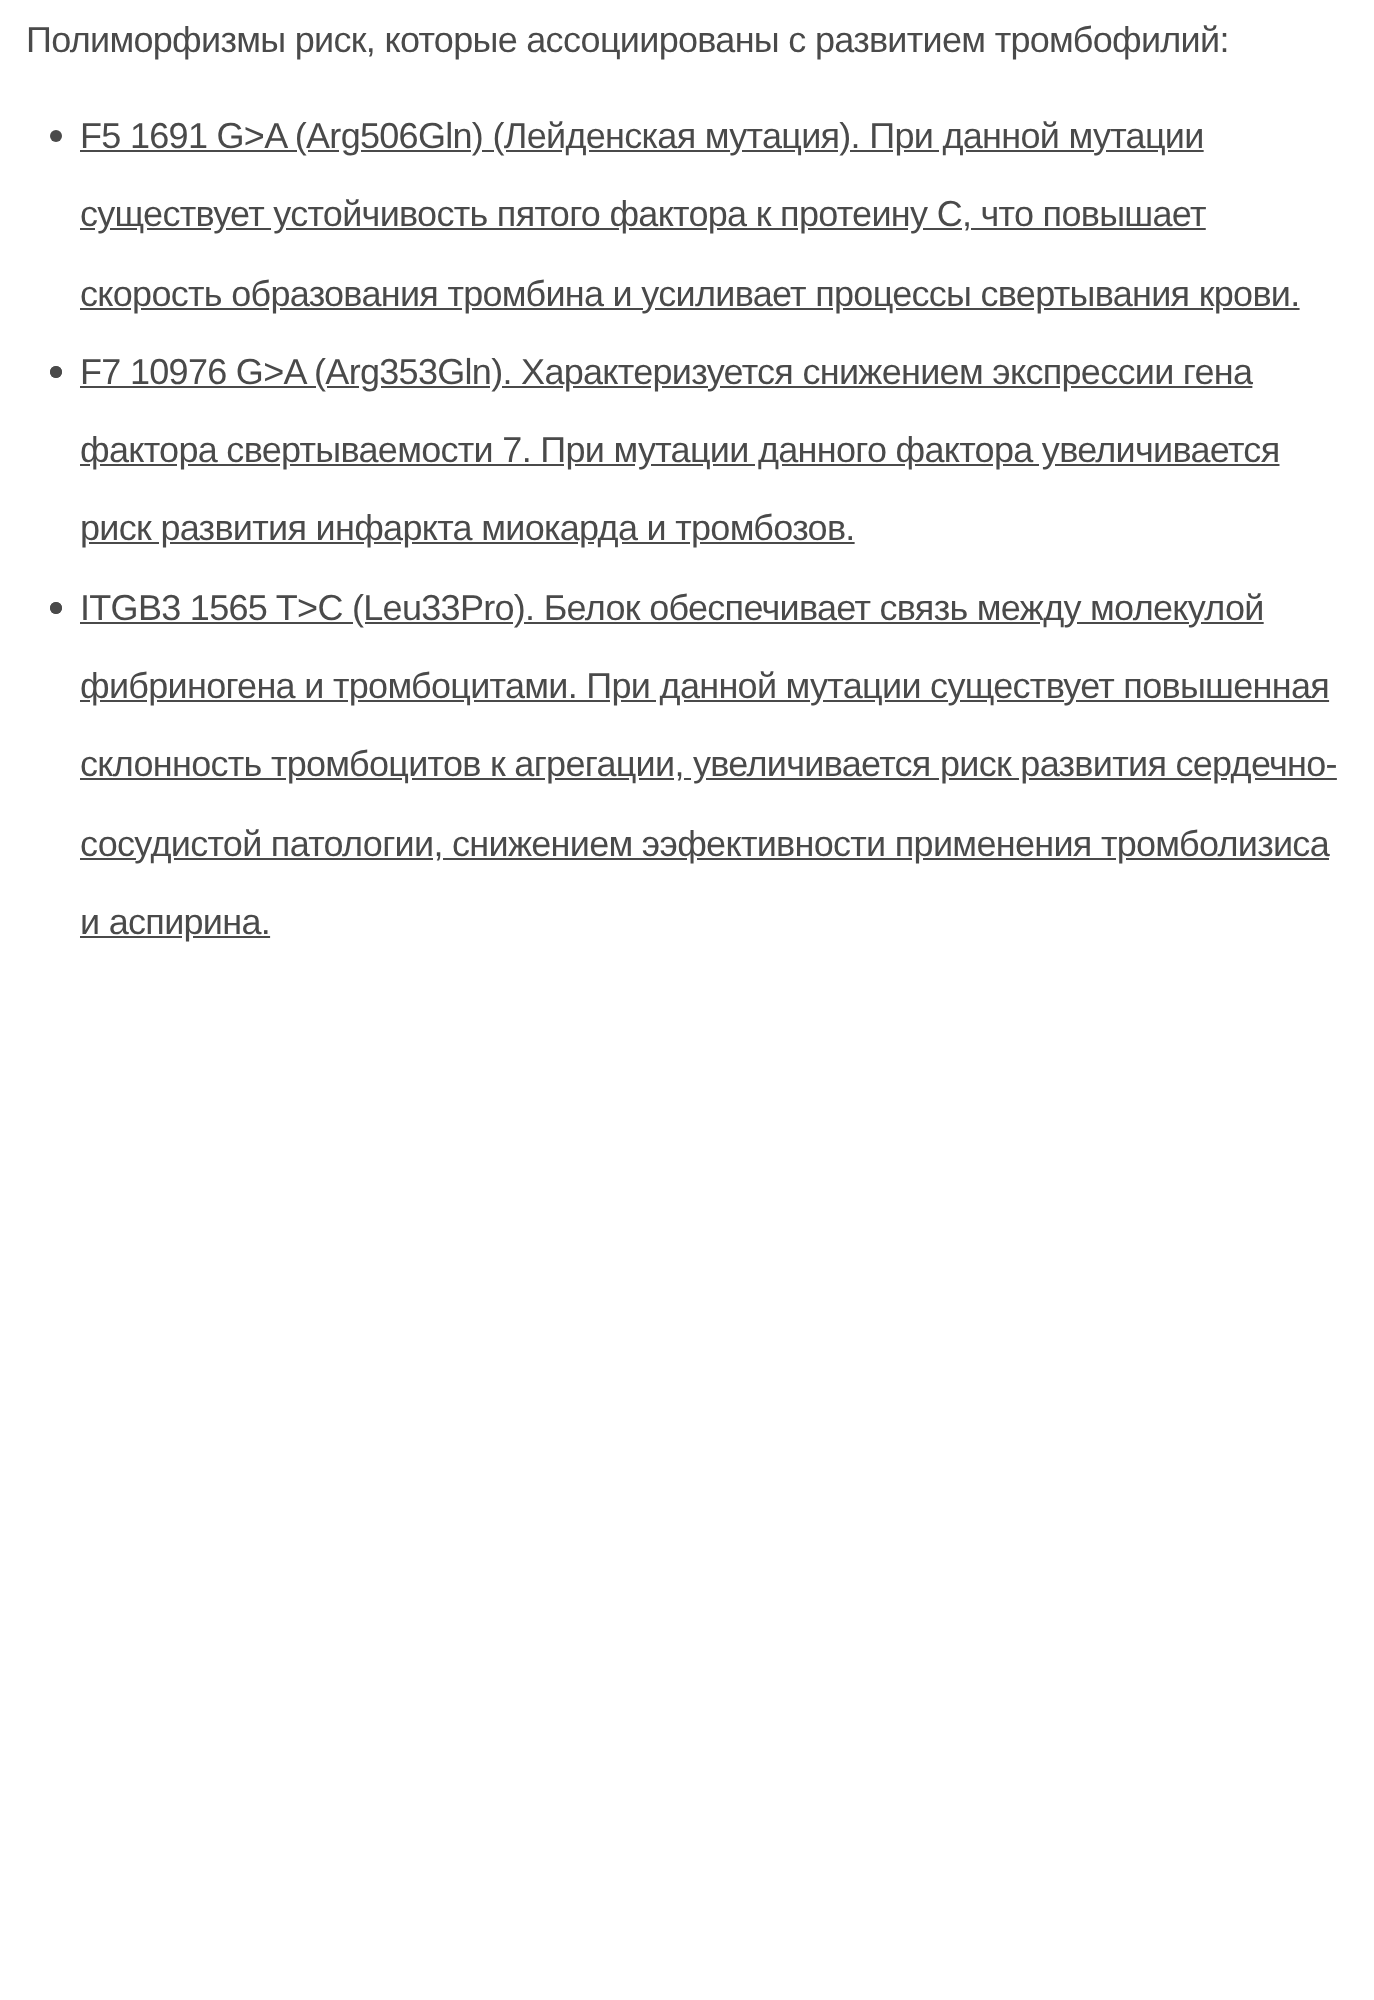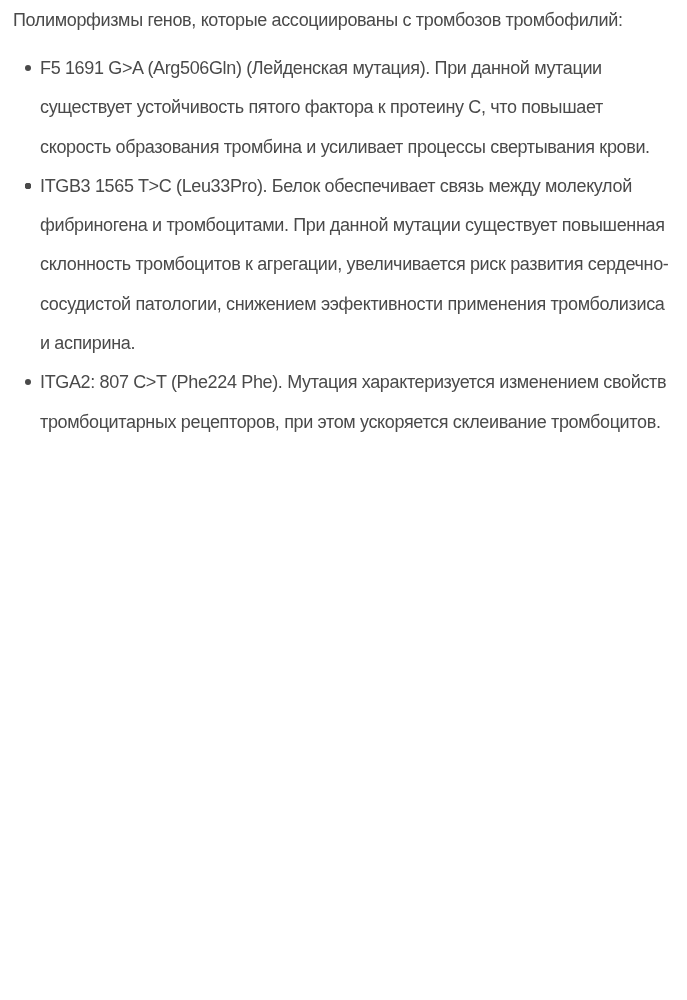--- a/index.html
+++ b/index.html
@@ -21,20 +21,21 @@
   .intro {
     margin: 0;
     line-height: 40px;
     padding-top: 0px;
     letter-spacing: -0.35px;
   }
   ul.list {
     list-style: none;
     margin: 9px 0 0 0;
     padding: 0;
+    text-decoration: underline;
   }
   ul.list li {
     position: relative;
     padding-left: 27px;
     line-height: 39.3px;
     letter-spacing: -0.35px;
     margin-bottom: 0;
   }
   ul.list li .bullet {
     position: absolute;
@@ -43,34 +44,34 @@
     width: 6px;
     height: 6px;
     border-radius: 50%;
     background: #4a4a4a;
   }
 </style>
 </head>
 <body>
 
 <div class="doc">
-  <p class="intro">Полиморфизмы генов, которые ассоциированы с тромбозов тромбофилий:</p>
+  <p class="intro">Полиморфизмы риск, которые ассоциированы с развитием тромбофилий:</p>
   <ul class="list">
     <li>
       <span class="bullet"></span>
       <span>F5 1691 G&gt;A (Arg506Gln) (Лейденская мутация). При данной мутации существует устойчивость пятого фактора к протеину С, что повышает скорость образования тромбина и усиливает процессы свертывания крови.</span>
     </li>
     <li>
       <span class="bullet"></span>
     </li>
     <li>
       <span class="bullet"></span>
+      <span>F7 10976 G&gt;A (Arg353Gln). Характеризуется снижением экспрессии гена фактора свертываемости 7. При мутации данного фактора увеличивается риск развития инфаркта миокарда и тромбозов.</span>
+    </li>
+    <li>
+      <span class="bullet"></span>
     </li>
     <li>
       <span class="bullet"></span>
       <span>ITGB3 1565 T&gt;C (Leu33Pro). Белок обеспечивает связь между молекулой фибриногена и тромбоцитами. При данной мутации существует повышенная склонность тромбоцитов к агрегации, увеличивается риск развития сердечно-сосудистой патологии, снижением ээфективности применения тромболизиса и аспирина.</span>
     </li>
-    <li>
-      <span class="bullet"></span>
-      <span>ITGA2: 807 C&gt;T (Phe224 Phe). Мутация характеризуется изменением свойств тромбоцитарных рецепторов, при этом ускоряется склеивание тромбоцитов.</span>
-    </li>
   </ul>
 </div>
 
 </body></html>

